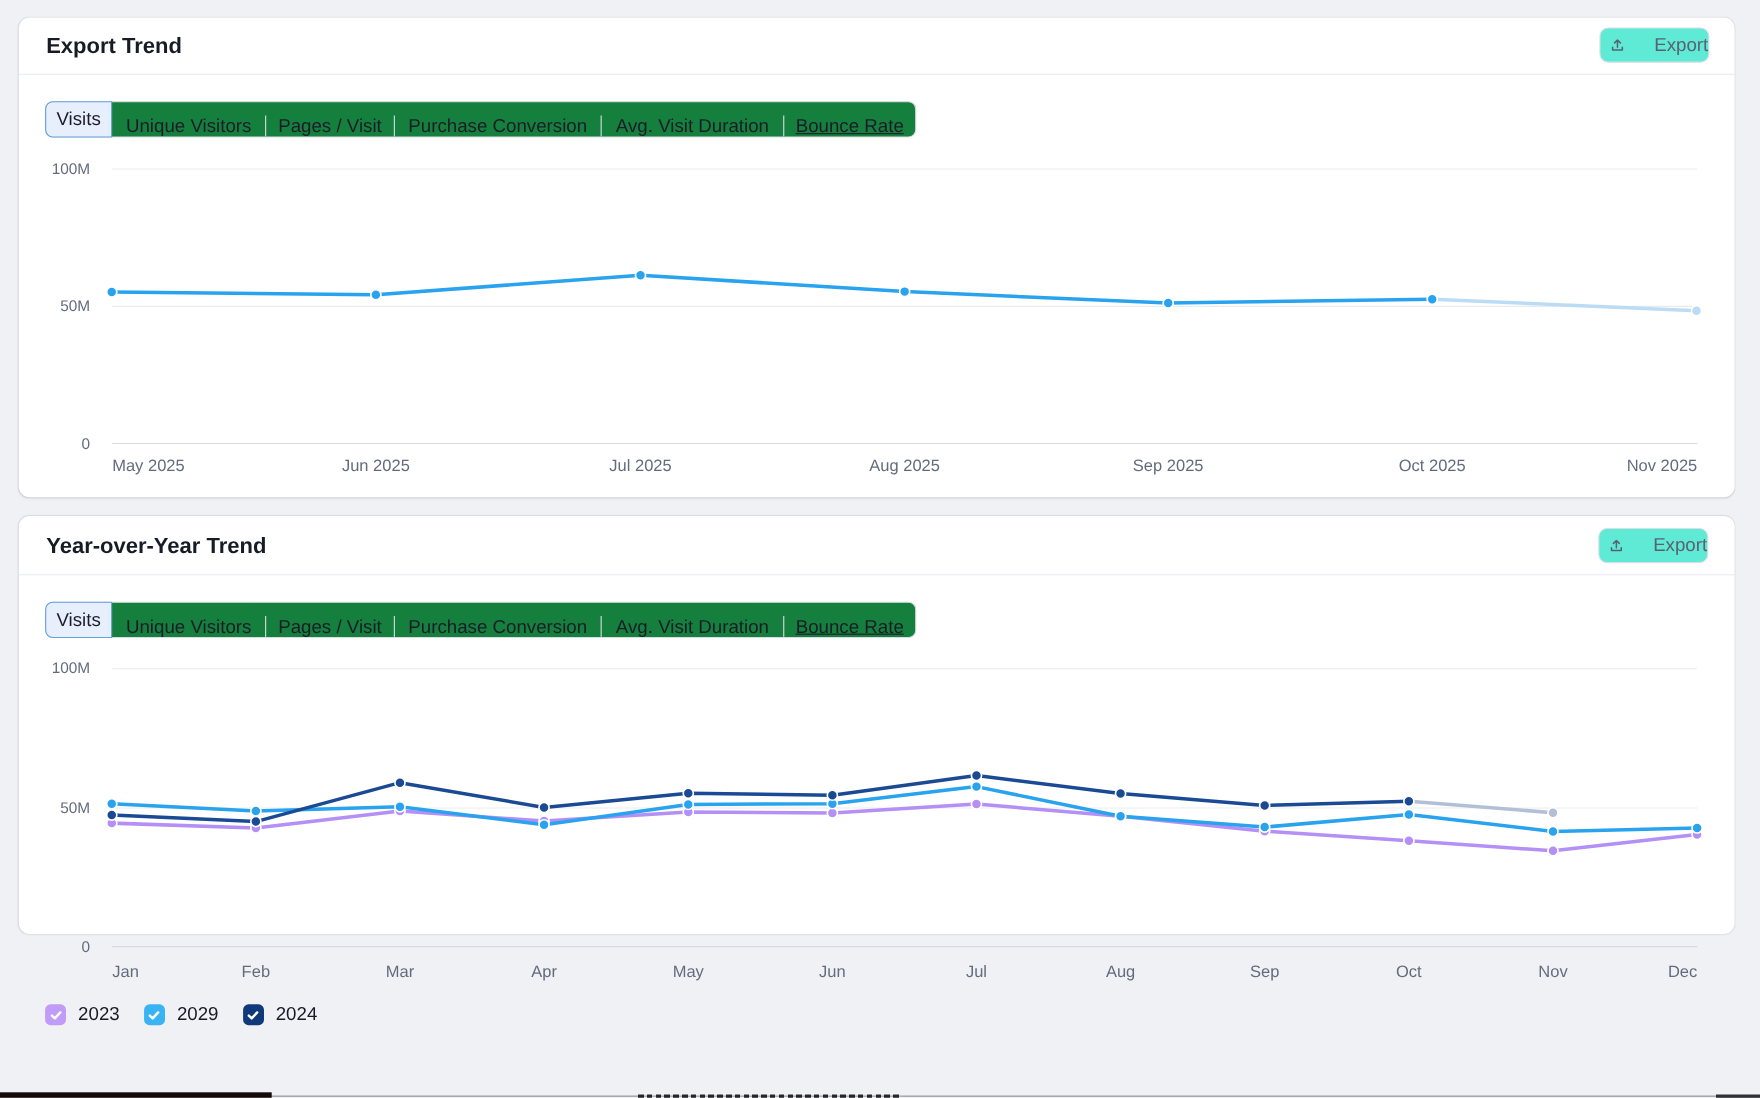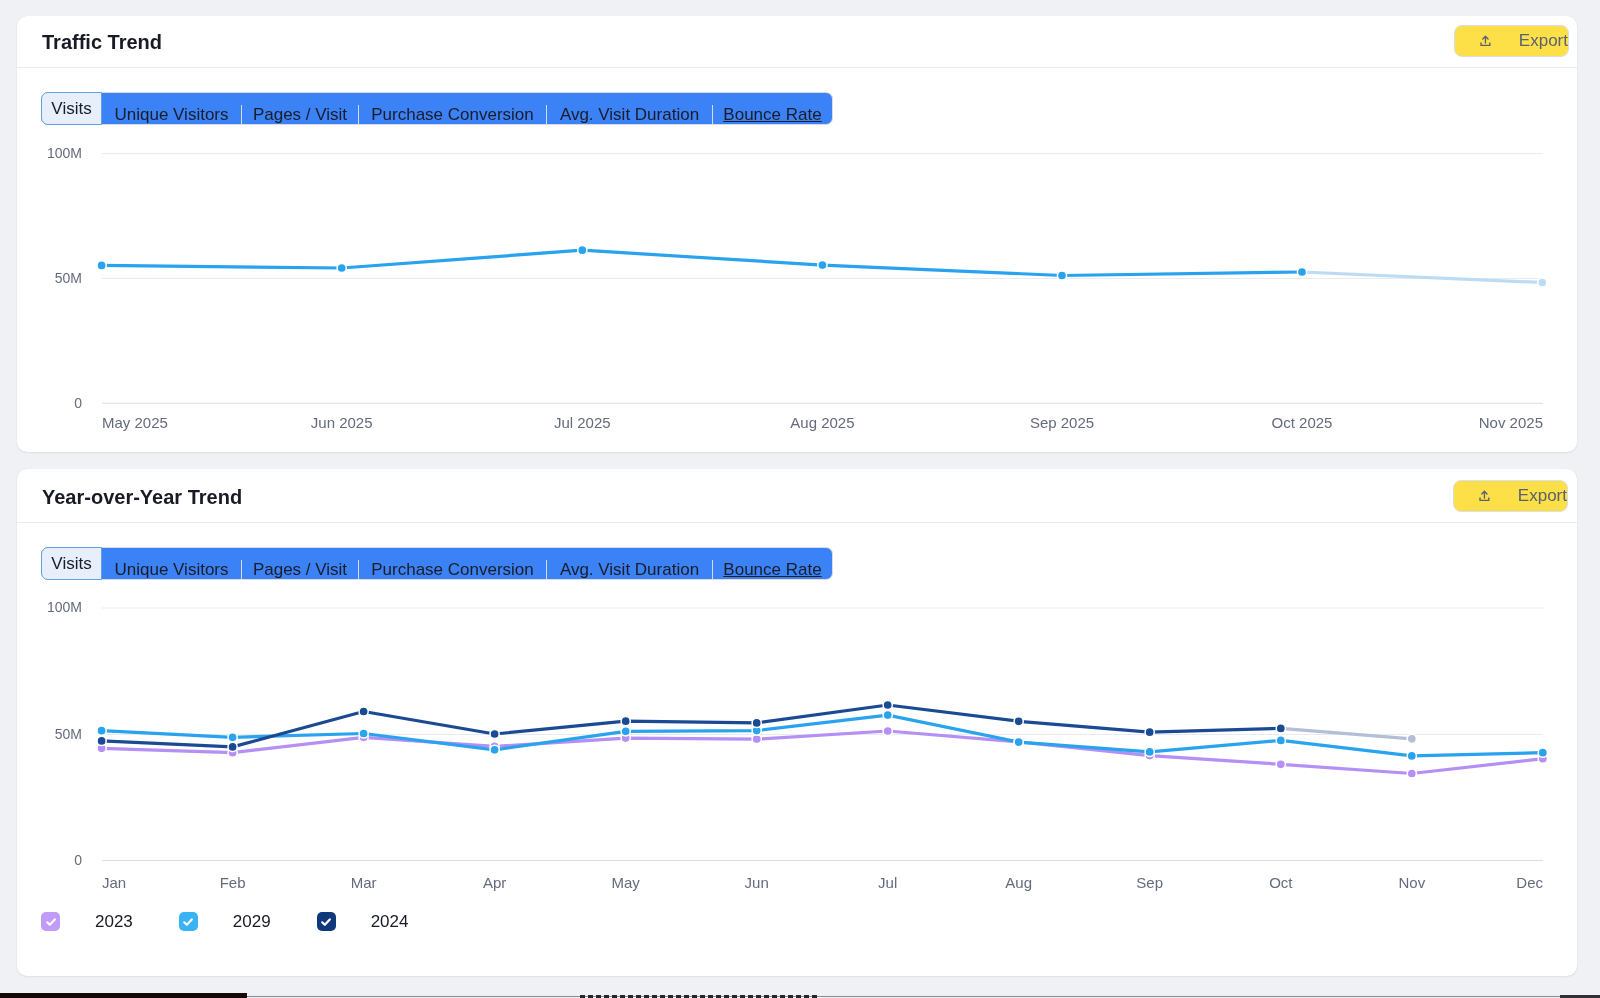--- a/index.html
+++ b/index.html
@@ -1,38 +1,38 @@
 <!DOCTYPE html>
 <html><head>
 <meta charset="utf-8">
 <style>
   html,body{margin:0;padding:0;}
   body{width:1600px;height:998px;background:#f0f1f5;font-family:"Liberation Sans",sans-serif;position:relative;overflow:hidden;}
   .card{position:absolute;left:17px;width:1560px;background:#fff;border-radius:10px;box-shadow:0 1px 2px rgba(30,33,48,.07),0 0 1px rgba(30,33,48,.10);}
   .cardhead{position:absolute;left:0;top:0;right:0;border-bottom:1px solid #e9ebf0;}
   .title{position:absolute;left:25px;font-size:20px;font-weight:bold;color:#181a26;}
-  .exportbtn{position:absolute;width:89px;height:30px;background:#fde047;border:1px solid #dcdee6;border-radius:8px;display:flex;align-items:center;justify-content:flex-start;padding-left:24px;box-sizing:content-box;gap:27px;}
+  .exportbtn{position:absolute;width:89px;height:30px;background:#5eead4;border:1px solid #dcdee6;border-radius:8px;display:flex;align-items:center;justify-content:flex-start;padding-left:9px;box-sizing:content-box;gap:27px;}
   .exportbtn span{font-size:17px;color:#5b6170;}
-  .tabs{position:absolute;left:24px;display:flex;height:31px;border:1px solid #d9dce3;border-radius:7px;background:#3b82f6;}
+  .tabs{position:absolute;left:24px;display:flex;height:31px;border:1px solid #d9dce3;border-radius:7px;background:#15803d;}
   .tab{display:flex;align-items:center;justify-content:center;font-size:17px;color:#1b1c28;border-right:1px solid #d9dce3;box-sizing:border-box;margin-top:12px;}
   .tab:last-child{border-right:none;text-decoration:underline;}
   .tab.sel{background:#e7effc;border:1px solid #64a0dc;border-radius:7px 0 0 7px;margin:-1px 0 -1px -1px;height:33px;box-sizing:border-box;}
   svg text{font-family:"Liberation Sans",sans-serif;}
   .axis{fill:#646b7d;font-size:15px;}
   .ylab{fill:#646b7d;font-size:14px;}
-  .legend{position:absolute;display:flex;align-items:flex-start;gap:24px;}
+  .legend{position:absolute;display:flex;align-items:flex-end;}
   .legend .cb{width:19px;height:19px;border-radius:5px;display:flex;align-items:center;justify-content:center;}
   .legend .lab{font-size:17px;color:#181a26;margin-left:11px;}
 </style>
 </head>
 <body>
 
 <div class="card" style="top:16px;height:436px;">
   <div class="cardhead" style="height:51px;"></div>
-  <div class="title" style="top:15px;">Traffic Trend</div>
+  <div class="title" style="top:15px;">Export Trend</div>
   <div class="exportbtn" style="left:1437px;top:9px;">
     <svg width="16" height="16" viewBox="0 0 16 16" fill="none" stroke="#5b6170" stroke-width="1.7">
       <path d="M8 10.5 V2.5 M4.7 5.5 L8 2.2 L11.3 5.5" stroke-linecap="round" stroke-linejoin="round"></path>
       <path d="M2.5 10.5 V13.5 H13.5 V10.5" stroke-linecap="round" stroke-linejoin="round"></path>
     </svg>
     <span>Export</span>
   </div>
   <div class="tabs" style="top:76px;">
     <div class="tab sel" style="width:61px;">Visits</div>
     <div class="tab" style="width:140px;">Unique Visitors</div>
@@ -60,21 +60,21 @@
     <text class="axis" x="85" y="412" text-anchor="start">May 2025</text>
     <text class="axis" x="324.7" y="412" text-anchor="middle">Jun 2025</text>
     <text class="axis" x="565.3" y="412" text-anchor="middle">Jul 2025</text>
     <text class="axis" x="805.4" y="412" text-anchor="middle">Aug 2025</text>
     <text class="axis" x="1045" y="412" text-anchor="middle">Sep 2025</text>
     <text class="axis" x="1285" y="412" text-anchor="middle">Oct 2025</text>
     <text class="axis" x="1526" y="412" text-anchor="end">Nov 2025</text>
   </svg>
 </div>
 
-<div class="card" style="top:469px;height:507px;">
+<div class="card" style="top:469px;height:380px;">
   <div class="cardhead" style="height:53px;"></div>
   <div class="title" style="top:17px;">Year-over-Year Trend</div>
   <div class="exportbtn" style="left:1436px;top:11px;">
     <svg width="16" height="16" viewBox="0 0 16 16" fill="none" stroke="#5b6170" stroke-width="1.7">
       <path d="M8 10.5 V2.5 M4.7 5.5 L8 2.2 L11.3 5.5" stroke-linecap="round" stroke-linejoin="round"></path>
       <path d="M2.5 10.5 V13.5 H13.5 V10.5" stroke-linecap="round" stroke-linejoin="round"></path>
     </svg>
     <span>Export</span>
   </div>
   <div class="tabs" style="top:78px;">

